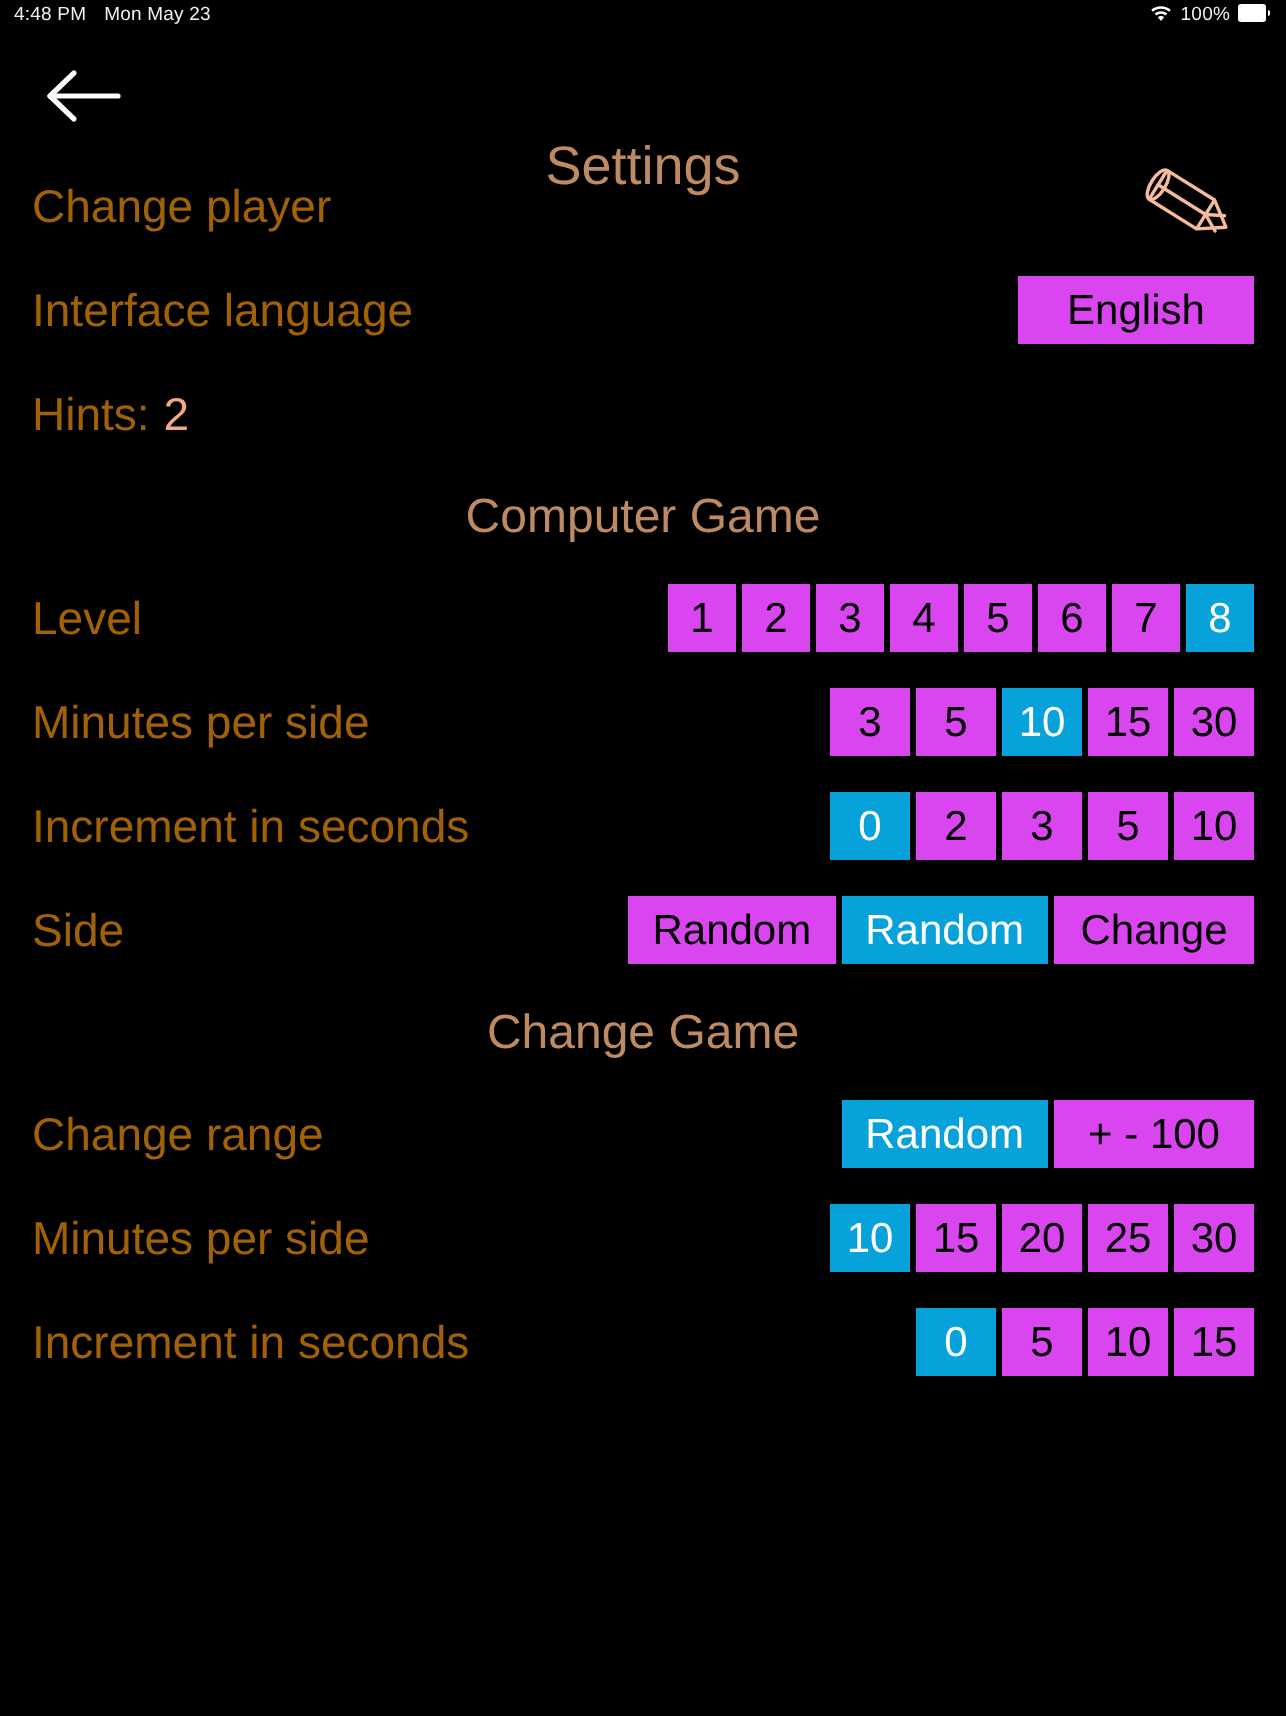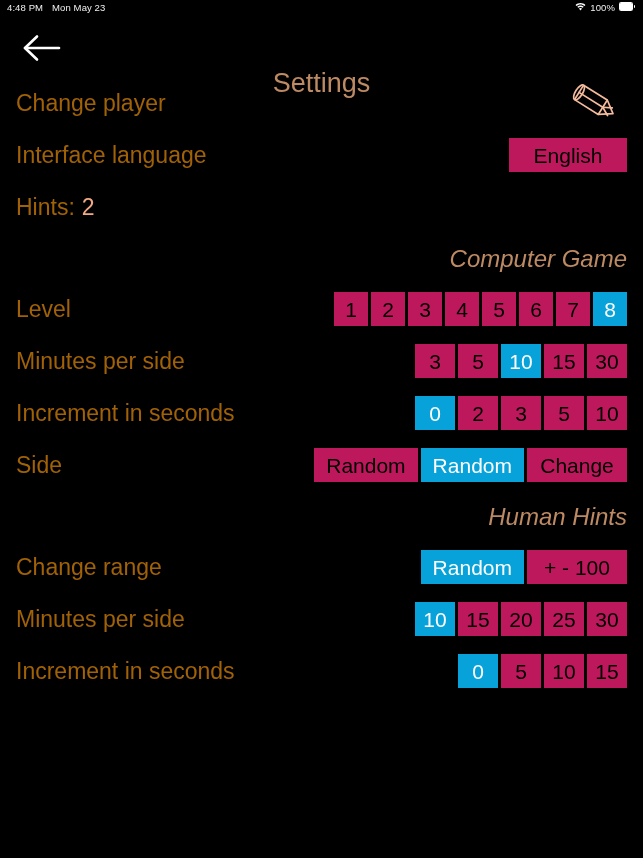--- a/index.html
+++ b/index.html
@@ -84,31 +84,30 @@
     white-space: nowrap;
   }
   .row-controls {
     margin-left: auto;
     display: flex;
     align-items: center;
     gap: 3px;
   }
 
   .section-title {
-    text-align: right;
+    text-align: center;
     font-size: 24px;
     color: #bd8a63;
     padding: 12px 0 10px 0;
     font-weight: 400;
-    font-style: italic;
   }
 
   
   .chip {
-    background: #be185d;
+    background: #d946ef;
     color: #000000;
     font-size: 20px;
     line-height: 1;
     display: flex;
     align-items: center;
     justify-content: center;
     cursor: pointer;
     user-select: none;
     box-sizing: border-box;
   }
@@ -241,21 +240,21 @@
 
   <div class="row">
     <span class="row-label">Side</span>
     <div class="row-controls">
         <div class="chip wide">Random</div>
         <div class="chip wide selected">Random</div>
         <div class="chip wide">Change</div>
       </div>
   </div>
 
-  <div class="section-title">Human Hints</div>
+  <div class="section-title">Change Game</div>
 
   <div class="row">
     <span class="row-label">Change range</span>
     <div class="row-controls">
         <div class="chip rating selected">Random</div>
         <div class="chip rating">+ - 100</div>
       </div>
   </div>
 
   <div class="row">

